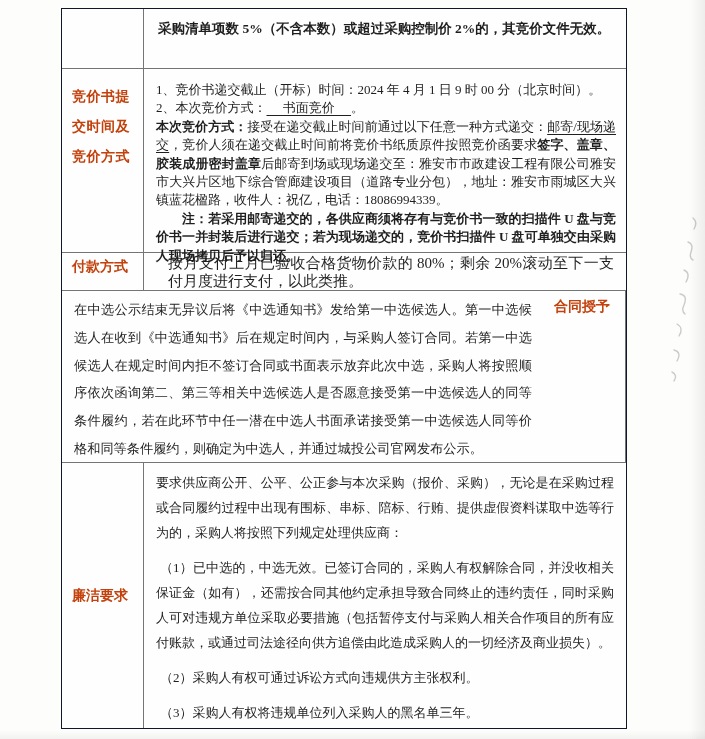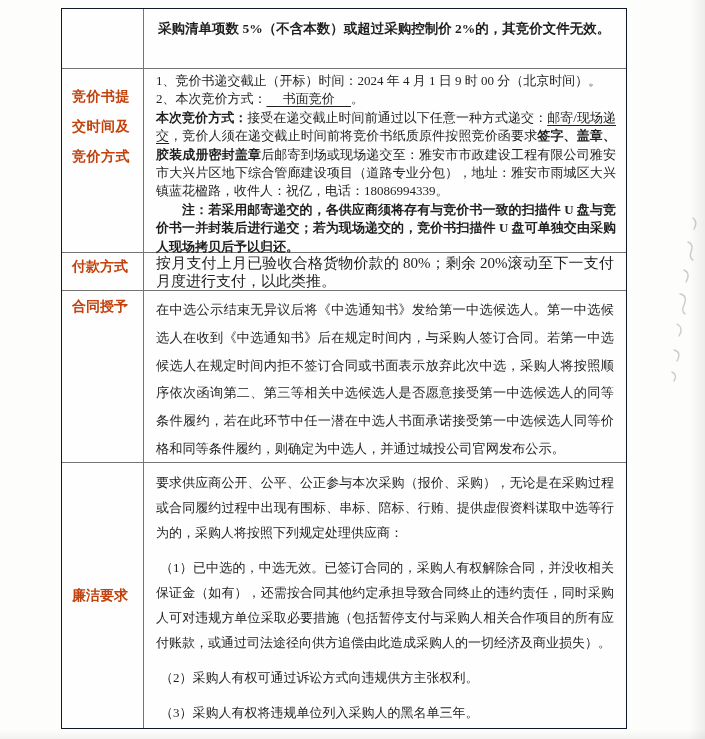--- a/index.html
+++ b/index.html
@@ -40,23 +40,23 @@
   .cell.content{flex:1;min-width:0;}
   .para{margin:0;text-align:justify;}
   .b{font-weight:bold;}
   .u{text-decoration:underline;text-underline-offset:3px;}
 
   .row-carryover{height:60px;}
   .row-carryover .content{padding:10px 14px 0 14px;font-size:13.5px;line-height:20px;}
 
   .row-submission{height:184px;}
   .row-submission .label{padding:13px 6px 0 10px;line-height:30px;letter-spacing:0.5px;}
-  .row-submission .content{padding:3px 10px 0 12px;font-size:13px;line-height:18.4px;}
+  .row-submission .content{padding:3px 10px 0 12px;font-size:13px;line-height:18.4px;margin-top:9px;}
 
-  .row-payment{height:38px;}
+  .row-payment{height:38px;gap:12px;}
   .row-payment .label{padding:5px 6px 0 10px;}
   .row-payment .content{padding:2px 12px 0 12px;font-size:15px;line-height:17.6px;}
 
   .row-award{height:172px;}
   .row-award .label{padding:7px 6px 0 10px;}
   .row-award .content{padding:5px 12px 0 12px;font-size:13.2px;line-height:27.8px;}
 
   .row-integrity{height:265px;}
   .row-integrity .label{display:flex;align-items:center;padding-left:10px;}
   .row-integrity .content{padding:7px 12px 0 12px;font-size:13px;line-height:25px;}
@@ -87,24 +87,24 @@
     </div>
 
     <div class="row row-payment">
       <div class="cell label">付款方式</div>
       <div class="cell content">
           <p class="para"><span>按月支付上月已验收合格货物价款的 80%；剩余 20%滚动至下一支付月度进行支付，以此类推。</span></p>
         </div>
     </div>
 
     <div class="row row-award">
-      <div class="cell label">合同授予</div>
       <div class="cell content">
           <p class="para"><span>在中选公示结束无异议后将《中选通知书》发给第一中选候选人。第一中选候选人在收到《中选通知书》后在规定时间内，与采购人签订合同。若第一中选候选人在规定时间内拒不签订合同或书面表示放弃此次中选，采购人将按照顺序依次函询第二、第三等相关中选候选人是否愿意接受第一中选候选人的同等条件履约，若在此环节中任一潜在中选人书面承诺接受第一中选候选人同等价格和同等条件履约，则确定为中选人，并通过城投公司官网发布公示。</span></p>
         </div>
+      <div class="cell label">合同授予</div>
     </div>
 
     <div class="row row-integrity">
       <div class="cell label">廉洁要求</div>
       <div class="cell content">
           <p class="para"><span>要求供应商公开、公平、公正参与本次采购（报价、采购），无论是在采购过程或合同履约过程中出现有围标、串标、陪标、行贿、提供虚假资料谋取中选等行为的，采购人将按照下列规定处理供应商：</span></p>
           <p class="para" style="text-indent: 0.3em;"><span>（1）已中选的，中选无效。已签订合同的，采购人有权解除合同，并没收相关保证金（如有），还需按合同其他约定承担导致合同终止的违约责任，同时采购人可对违规方单位采取必要措施（包括暂停支付与采购人相关合作项目的所有应付账款，或通过司法途径向供方追偿由此造成采购人的一切经济及商业损失）。</span></p>
           <p class="para" style="text-indent: 0.3em;"><span>（2）采购人有权可通过诉讼方式向违规供方主张权利。</span></p>
           <p class="para" style="text-indent: 0.3em;"><span>（3）采购人有权将违规单位列入采购人的黑名单三年。</span></p>
         </div>

